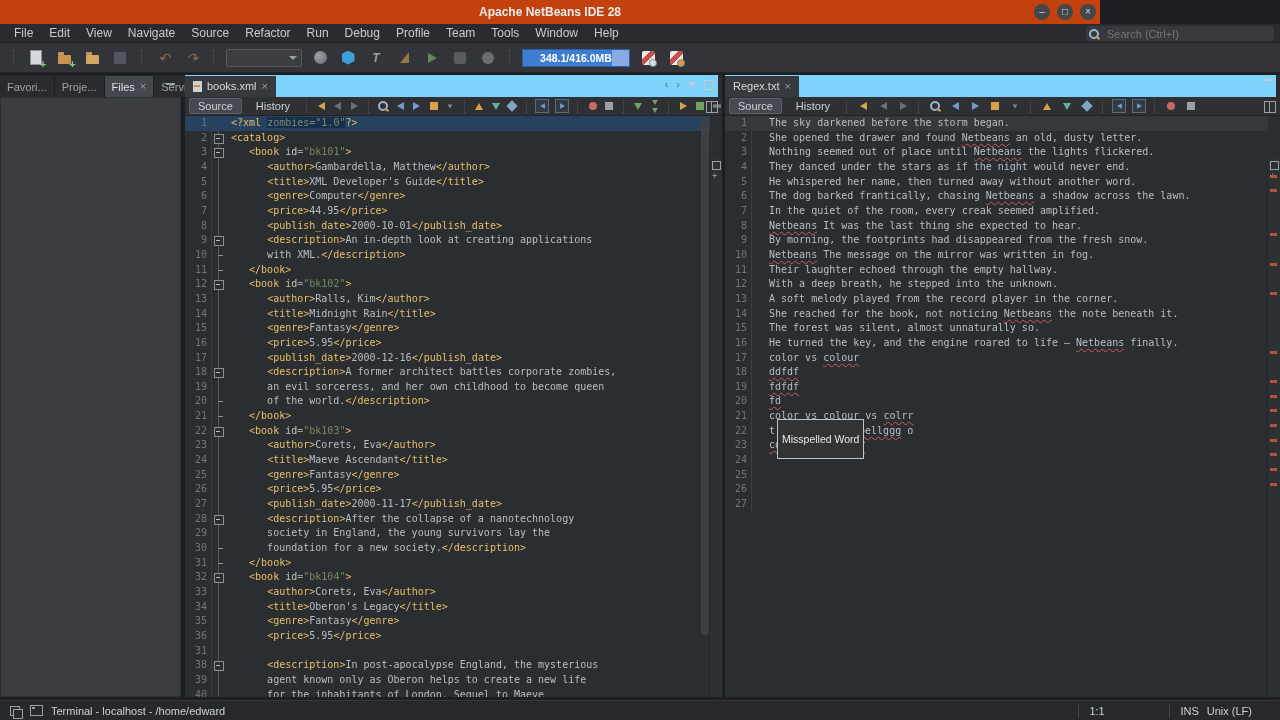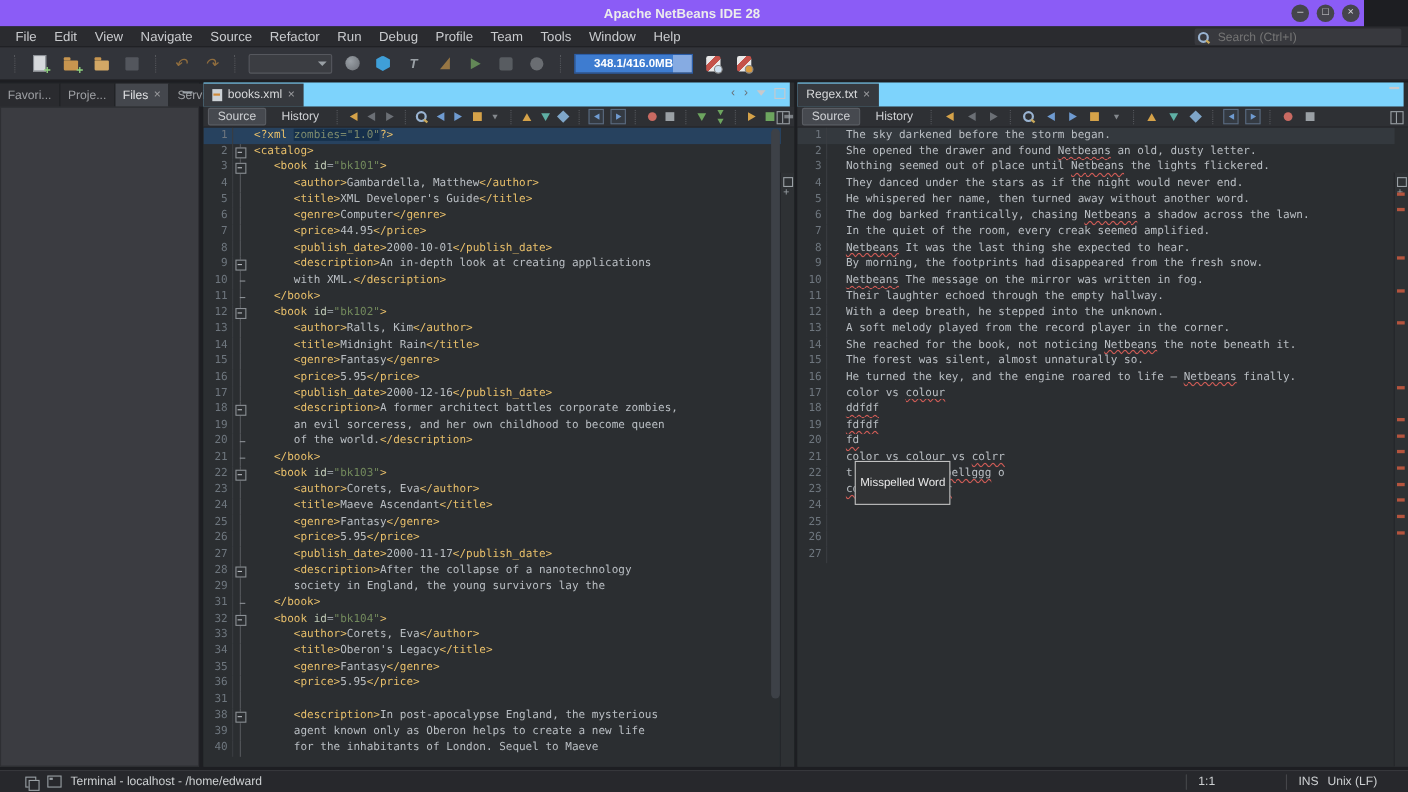--- a/index.html
+++ b/index.html
@@ -1,19 +1,19 @@
 <!DOCTYPE html>
 <html><head>
 <meta charset="utf-8">
 <style>
   html,body{margin:0;padding:0;background:#000;}
   #app{position:relative;width:1280px;height:720px;overflow:hidden;background:#1d1e22;
        font-family:"Liberation Sans",sans-serif;-webkit-font-smoothing:antialiased;color:#c9cbce;}
   
-  #titlebar{position:absolute;left:0;top:0;width:1240px;height:24px;background:#8b5cf6;}
+  #titlebar{position:absolute;left:0;top:0;width:1100px;height:24px;background:#c2410c;}
   #titlebar .title{position:absolute;left:0;right:0;top:0;height:24px;display:flex;align-items:center;justify-content:center;
        font-size:12px;font-weight:bold;color:#ececec;}
   .winbtns{position:absolute;right:4px;top:4px;display:flex;gap:7px;}
   .wbtn{width:16px;height:16px;border-radius:50%;background:#45454c;color:#d6d6d8;font-size:10px;
        display:flex;align-items:center;justify-content:center;line-height:1;cursor:default;}
   
   #menubar{position:absolute;left:0;top:24px;width:1280px;height:19px;background:#2a2b2f;border-bottom:1px solid #1f2023;
        display:flex;align-items:center;padding-left:6px;box-sizing:border-box;}
   .menu-item{font-size:12px;color:#c9cbce;padding:0 8px;line-height:19px;}
   #search-box{position:absolute;right:6px;top:26px;width:188px;height:15px;background:#38393e;border-radius:2px;
@@ -114,21 +114,21 @@
   .tt-gap{display:inline-block;width:84px;}
   .tooltip{position:absolute;left:52px;top:-5px;height:14px;padding:12px 4px;background:#313335;border:1px solid #c2c2c2;
        color:#e8e8e8;font-family:"Liberation Sans",sans-serif;font-size:10.5px;line-height:14px;white-space:nowrap;z-index:5;}
   .stripe{position:absolute;right:0;top:41px;bottom:0;width:12px;background:#2e3134;border-left:1px solid #24262a;}
   .stripe-box{position:absolute;left:2px;top:4px;width:7px;height:7px;border:1px solid #9aa0a5;}
   .stripe-plus{position:absolute;left:2px;top:14px;color:#9aa0a5;font-size:9px;line-height:9px;font-family:"DejaVu Sans Mono",monospace;}
   .stripe-mark{position:absolute;left:2px;width:7px;height:3px;background:#b4543e;}
   .vthumb{position:absolute;right:13px;top:42px;width:8px;height:518px;background:#3d4147;border-radius:4px;}
   
   #statusbar{position:absolute;left:0;top:700px;width:1280px;height:20px;background:#27282c;border-top:1px solid #36373b;
-       display:flex;align-items:center;font-size:11px;color:#cdd0d2;box-sizing:border-box;padding-left:13px;}
+       display:flex;align-items:center;font-size:11px;color:#cdd0d2;box-sizing:border-box;}
   .sb-ic1{width:8px;height:8px;border:1px solid #9aa0a5;margin-left:10px;position:relative;}
   .sb-ic1::after{content:'';position:absolute;left:2px;top:2px;width:8px;height:8px;background:#27282c;border:1px solid #9aa0a5;}
   .sb-ic2{width:11px;height:9px;border:1px solid #9aa0a5;margin-left:10px;position:relative;}
   .sb-ic2::after{content:'';position:absolute;left:1px;top:1px;width:3px;height:2px;background:#9aa0a5;}
   .sb-task{margin-left:8px;}
   .sb-right{margin-left:auto;display:flex;align-items:center;height:100%;}
   .sb-sep{width:1px;height:14px;background:#45464a;margin:0 10px;}
   .sb-caret{width:70px;}
   .sb-mode{margin-right:8px;}
   .sb-eol{margin-right:28px;}
@@ -507,20 +507,27 @@
               <span class="ln">28</span>
               <span class="fold fline">
                 <i class="fbox"></i>
               </span>
               <span class="code">      <span class="tag">&lt;description</span><span class="tag">&gt;</span>After the collapse of a nanotechnology</span>
             </div>
             <div class="row">
               <span class="ln">29</span>
               <span class="fold fline"></span>
               <span class="code">      society in England, the young survivors lay the</span>
+            </div>
+            <div class="row">
+              <span class="ln">30</span>
+              <span class="fold fline">
+                <i class="fend"></i>
+              </span>
+              <span class="code">      foundation for a new society.<span class="tag">&lt;/description</span><span class="tag">&gt;</span></span>
             </div>
             <div class="row">
               <span class="ln">31</span>
               <span class="fold fline">
                 <i class="fend"></i>
               </span>
               <span class="code">   <span class="tag">&lt;/book</span><span class="tag">&gt;</span></span>
             </div>
             <div class="row">
               <span class="ln">32</span>

